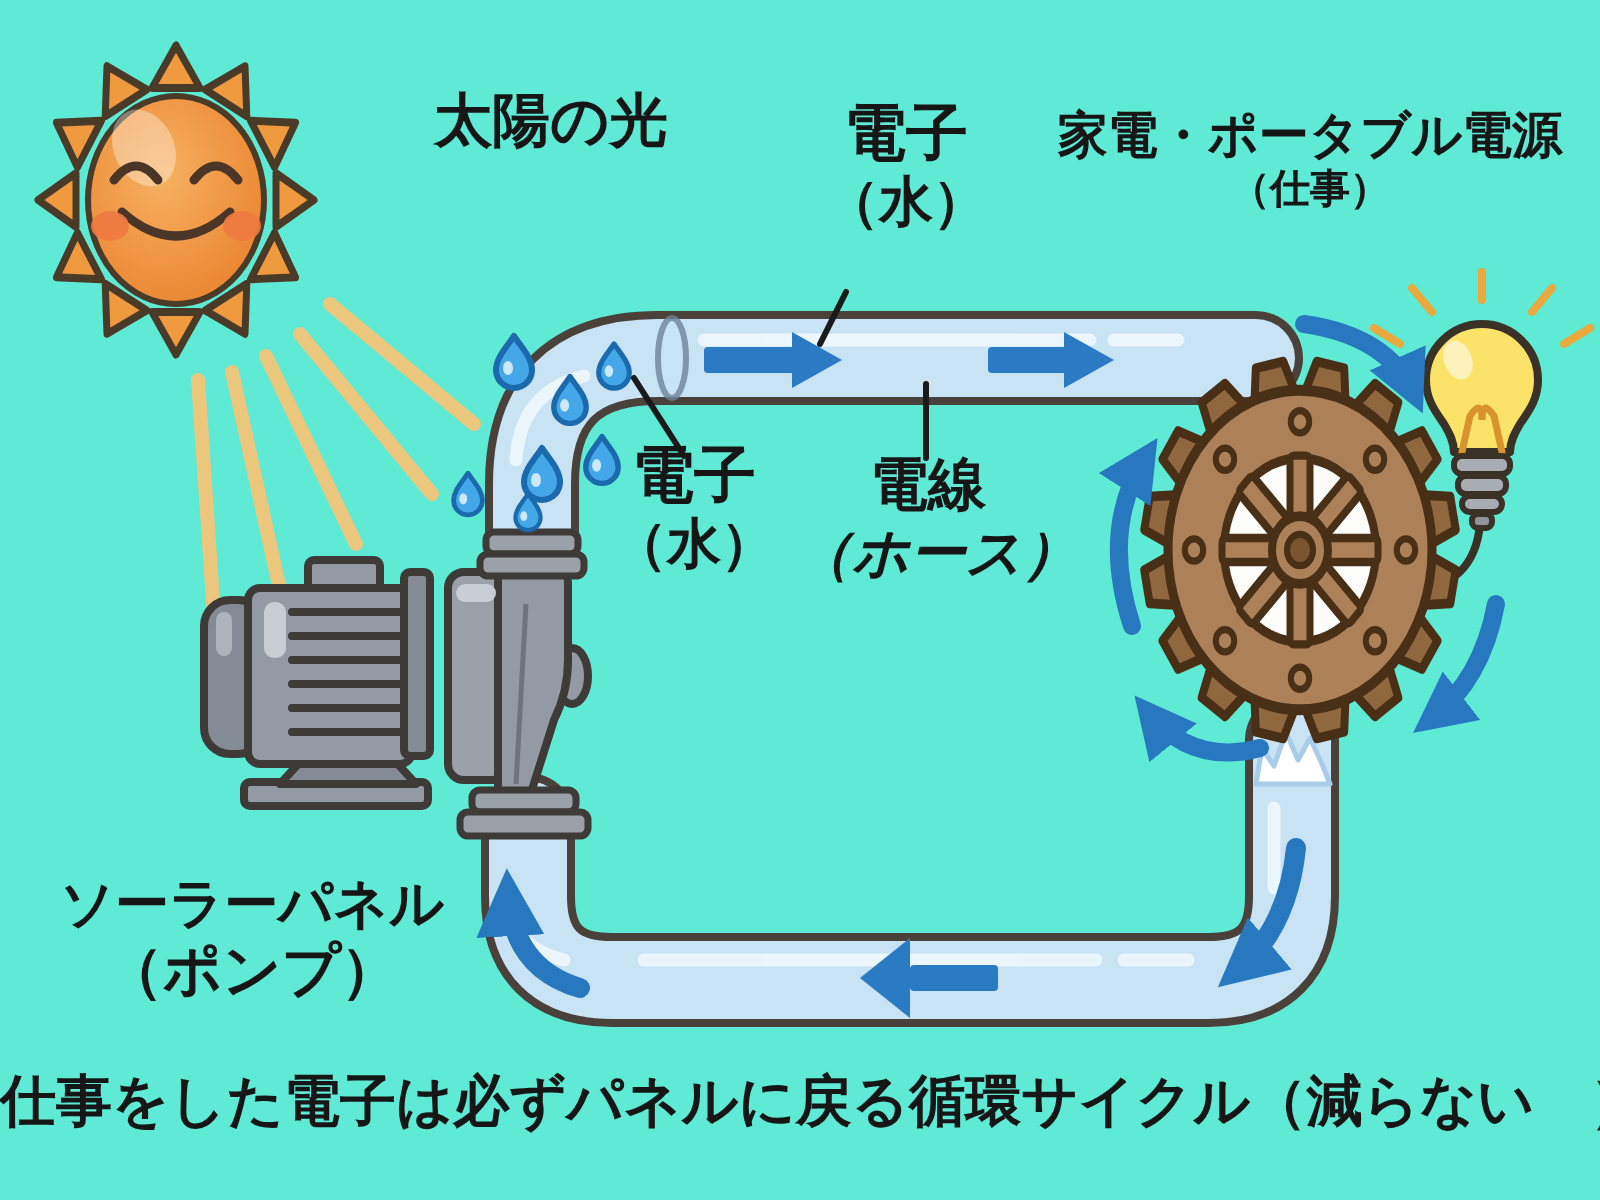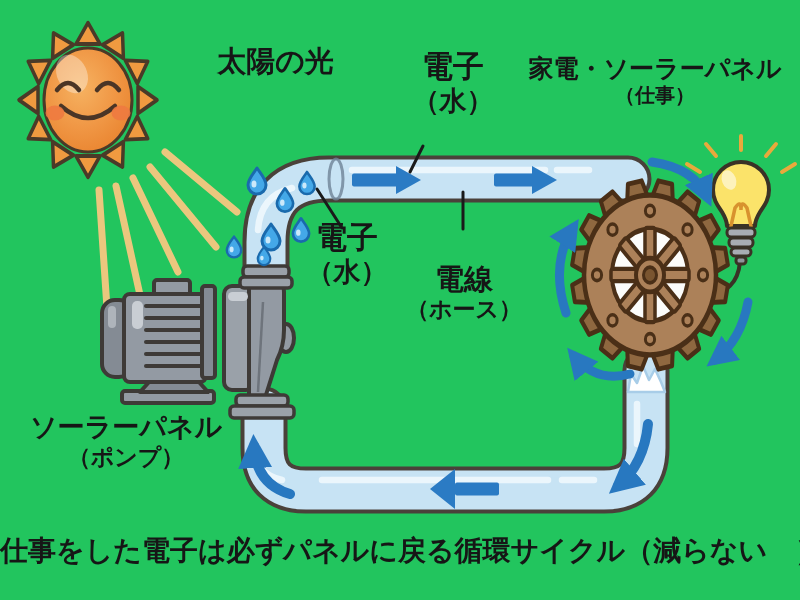--- a/index.html
+++ b/index.html
@@ -1,43 +1,43 @@
 <!DOCTYPE html>
 <html><head>
 <meta charset="utf-8">
 <style>
   html,body{margin:0;padding:0;background:#ffffff;}
   #stage{
     position:relative;width:800px;height:600px;overflow:hidden;
-    background:#22c55e;
+    background:#5eead4;
     font-family:"Liberation Sans","DejaVu Sans",sans-serif;
     color:#161616;
   }
   #artwork{position:absolute;left:0;top:0;}
   .lbl{position:absolute;text-align:center;font-weight:700;line-height:1.18;white-space:nowrap;}
   .lbl .l1{display:block;}
   .lbl .l2{display:block;}
   .lbl-sunlight{left:158px;top:44px;width:235px;}
   .lbl-sunlight .l1{font-size:29px;}
   .lbl-sunlight .l2{font-size:22px;}
   .lbl-electron-top{left:393px;top:49px;width:120px;}
   .lbl-electron-top .l1{font-size:31px;}
   .lbl-electron-top .l2{font-size:27px;}
   .lbl-appliance{left:512px;top:54px;width:286px;}
   .lbl-appliance .l1{font-size:25px;}
   .lbl-appliance .l2{font-size:20px;}
   .lbl-electron-mid{left:287px;top:220px;width:120px;}
   .lbl-electron-mid .l1{font-size:31px;}
   .lbl-electron-mid .l2{font-size:27px;}
-  .lbl-wire{left:398px;top:226px;width:132px;margin-top:36px;}
+  .lbl-wire{left:398px;top:226px;width:132px;}
   .lbl-wire .l1{font-size:29px;}
-  .lbl-wire .l2{font-size:23px;}
-  .lbl-panel{left:18px;top:412px;width:216px;}
+  .lbl-wire .l2{font-size:28px;font-style:italic;}
+  .lbl-panel{left:18px;top:437px;width:216px;}
   .lbl-panel .l1{font-size:27px;}
-  .lbl-panel .l2{font-size:23px;}
+  .lbl-panel .l2{font-size:29px;}
   .lbl-caption{left:0px;top:534px;width:800px;font-size:28px;letter-spacing:0px;}
 </style>
 </head>
 <body>
 
 <div id="stage">
 
 <svg id="artwork" width="800" height="600" viewBox="0 0 800 600">
   <defs>
     <radialGradient id="sunG" cx="42%" cy="38%" r="70%">
@@ -269,21 +269,21 @@
 </svg>
 
   <div class="lbl lbl-sunlight">
     <span class="l1">太陽の光</span>
   </div>
   <div class="lbl lbl-electron-top">
     <span class="l1">電子</span>
     <span class="l2">（水）</span>
   </div>
   <div class="lbl lbl-appliance">
-    <span class="l1">家電・ソーラーパネル</span>
+    <span class="l1">家電・ポータブル電源</span>
     <span class="l2">（仕事）</span>
   </div>
   <div class="lbl lbl-electron-mid">
     <span class="l1">電子</span>
     <span class="l2">（水）</span>
   </div>
   <div class="lbl lbl-wire">
     <span class="l1">電線</span>
     <span class="l2">（ホース）</span>
   </div>

